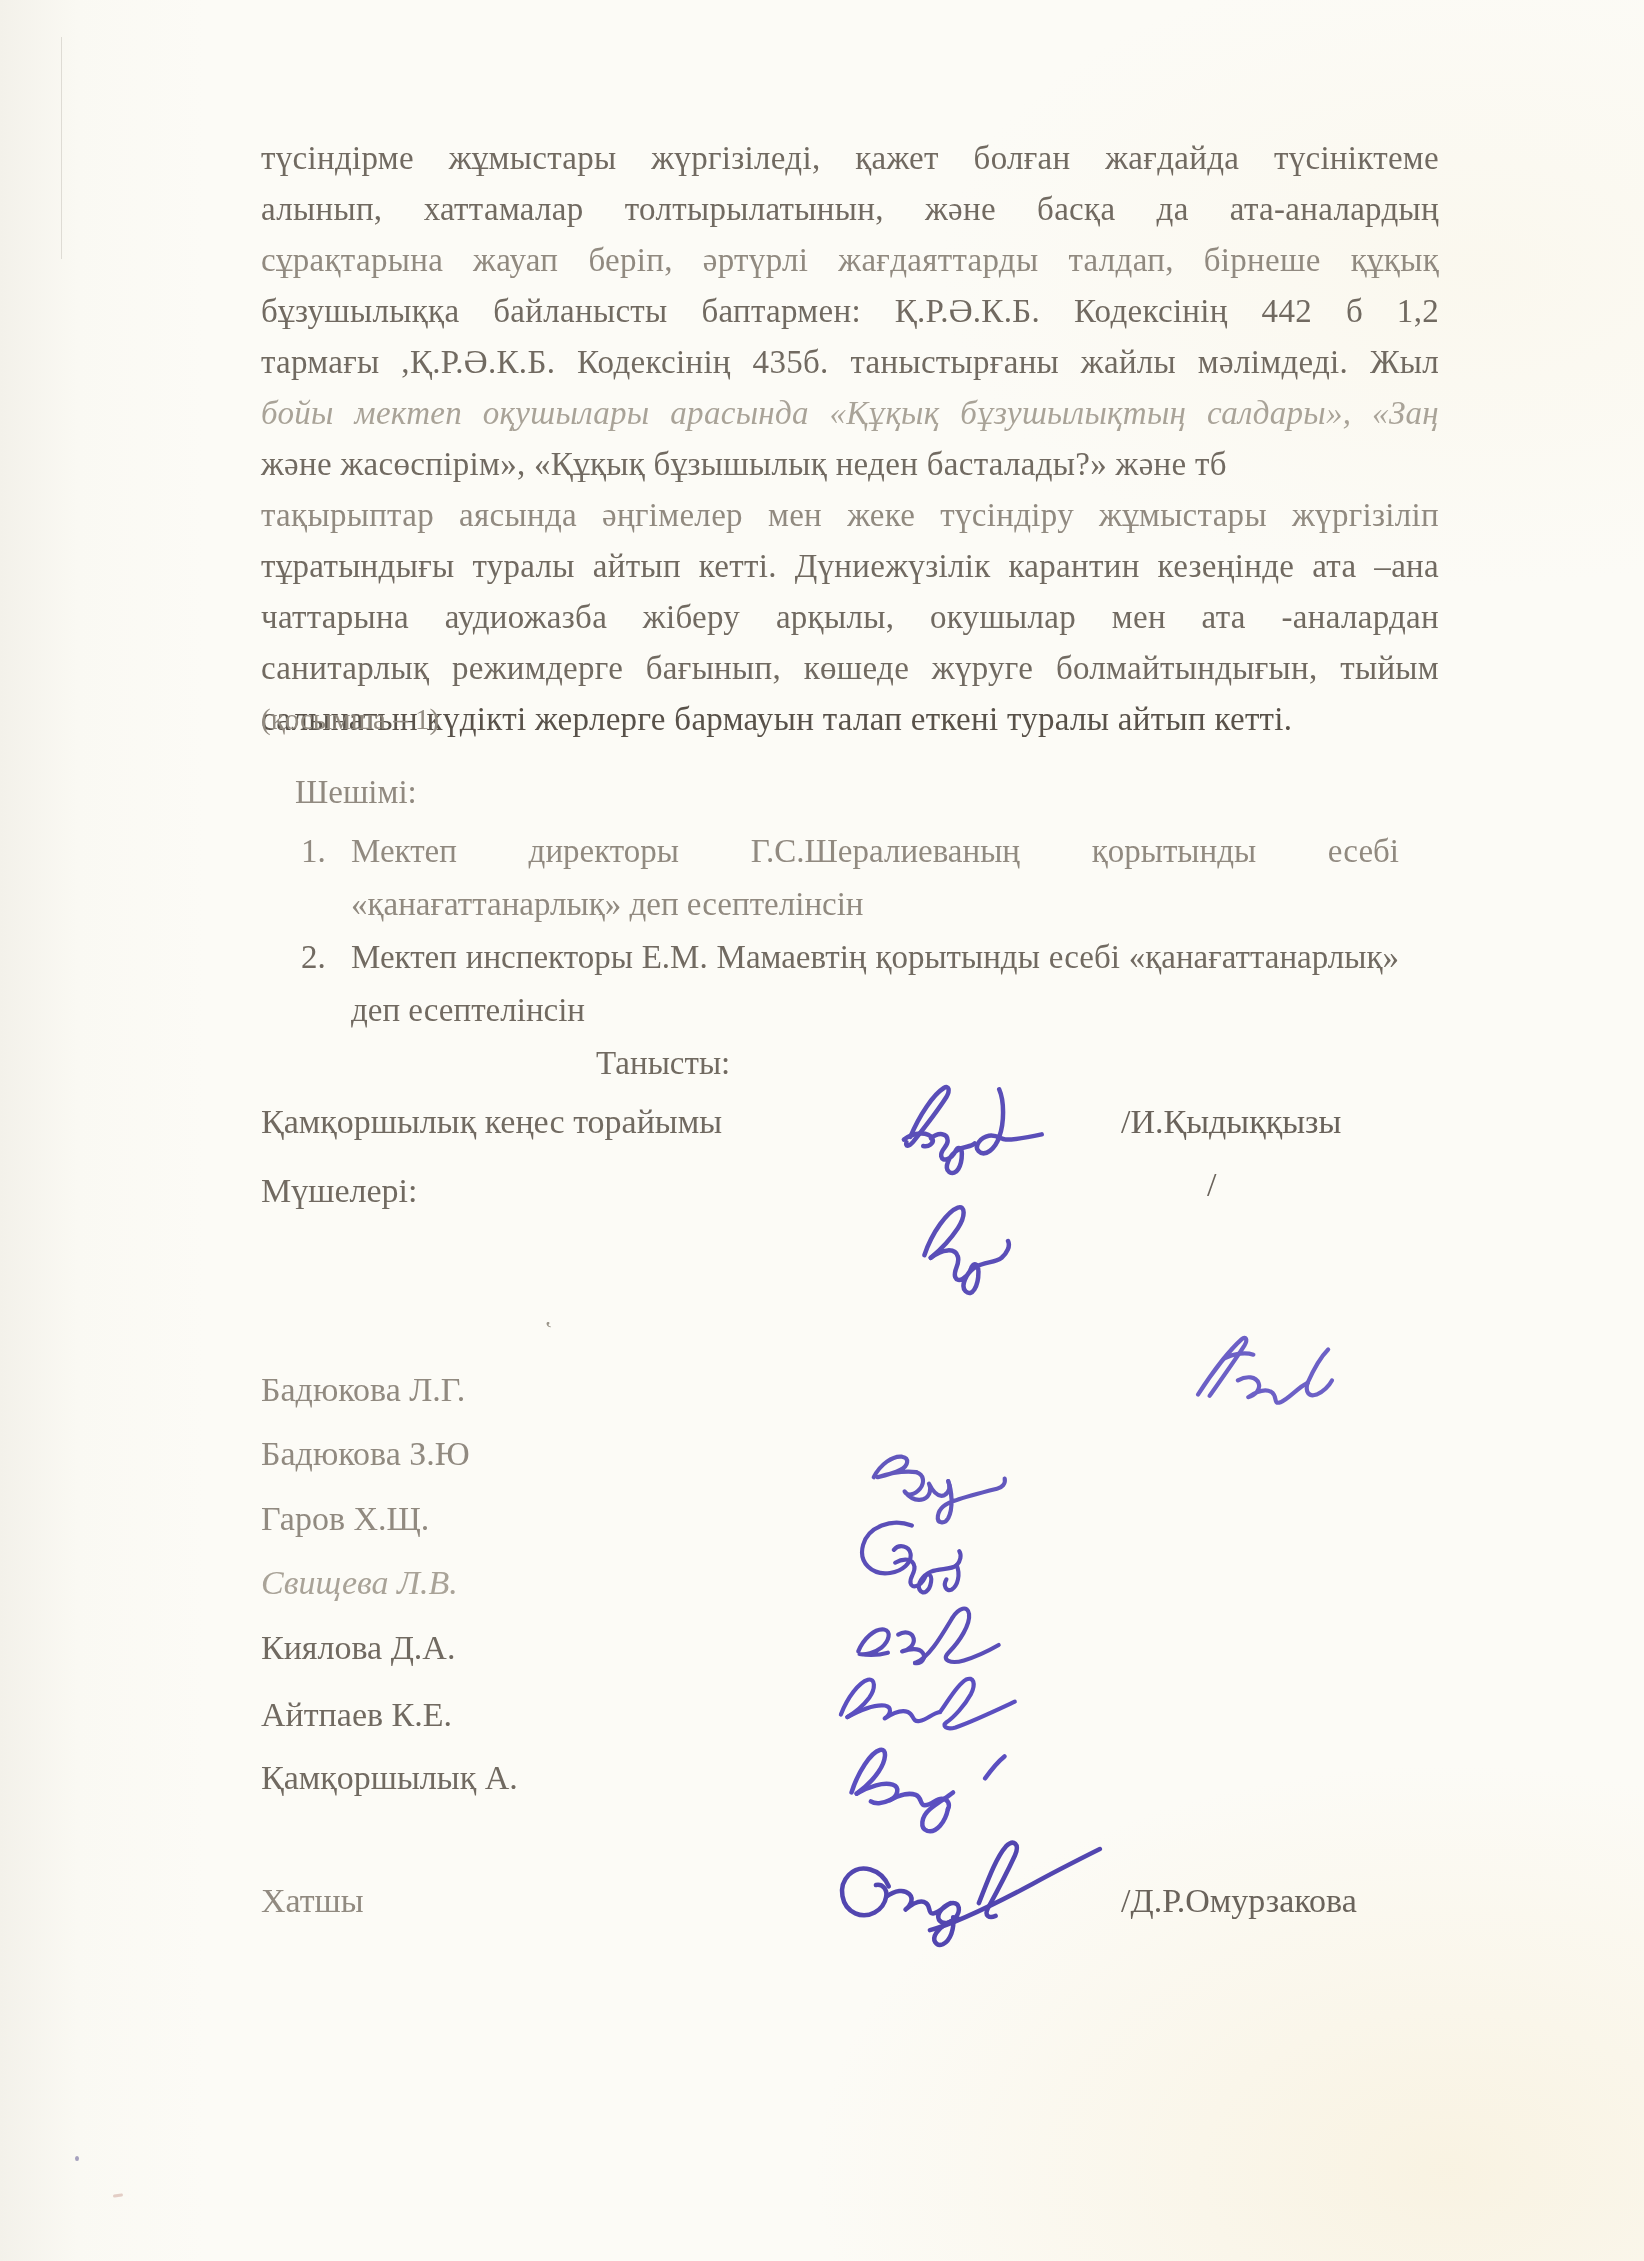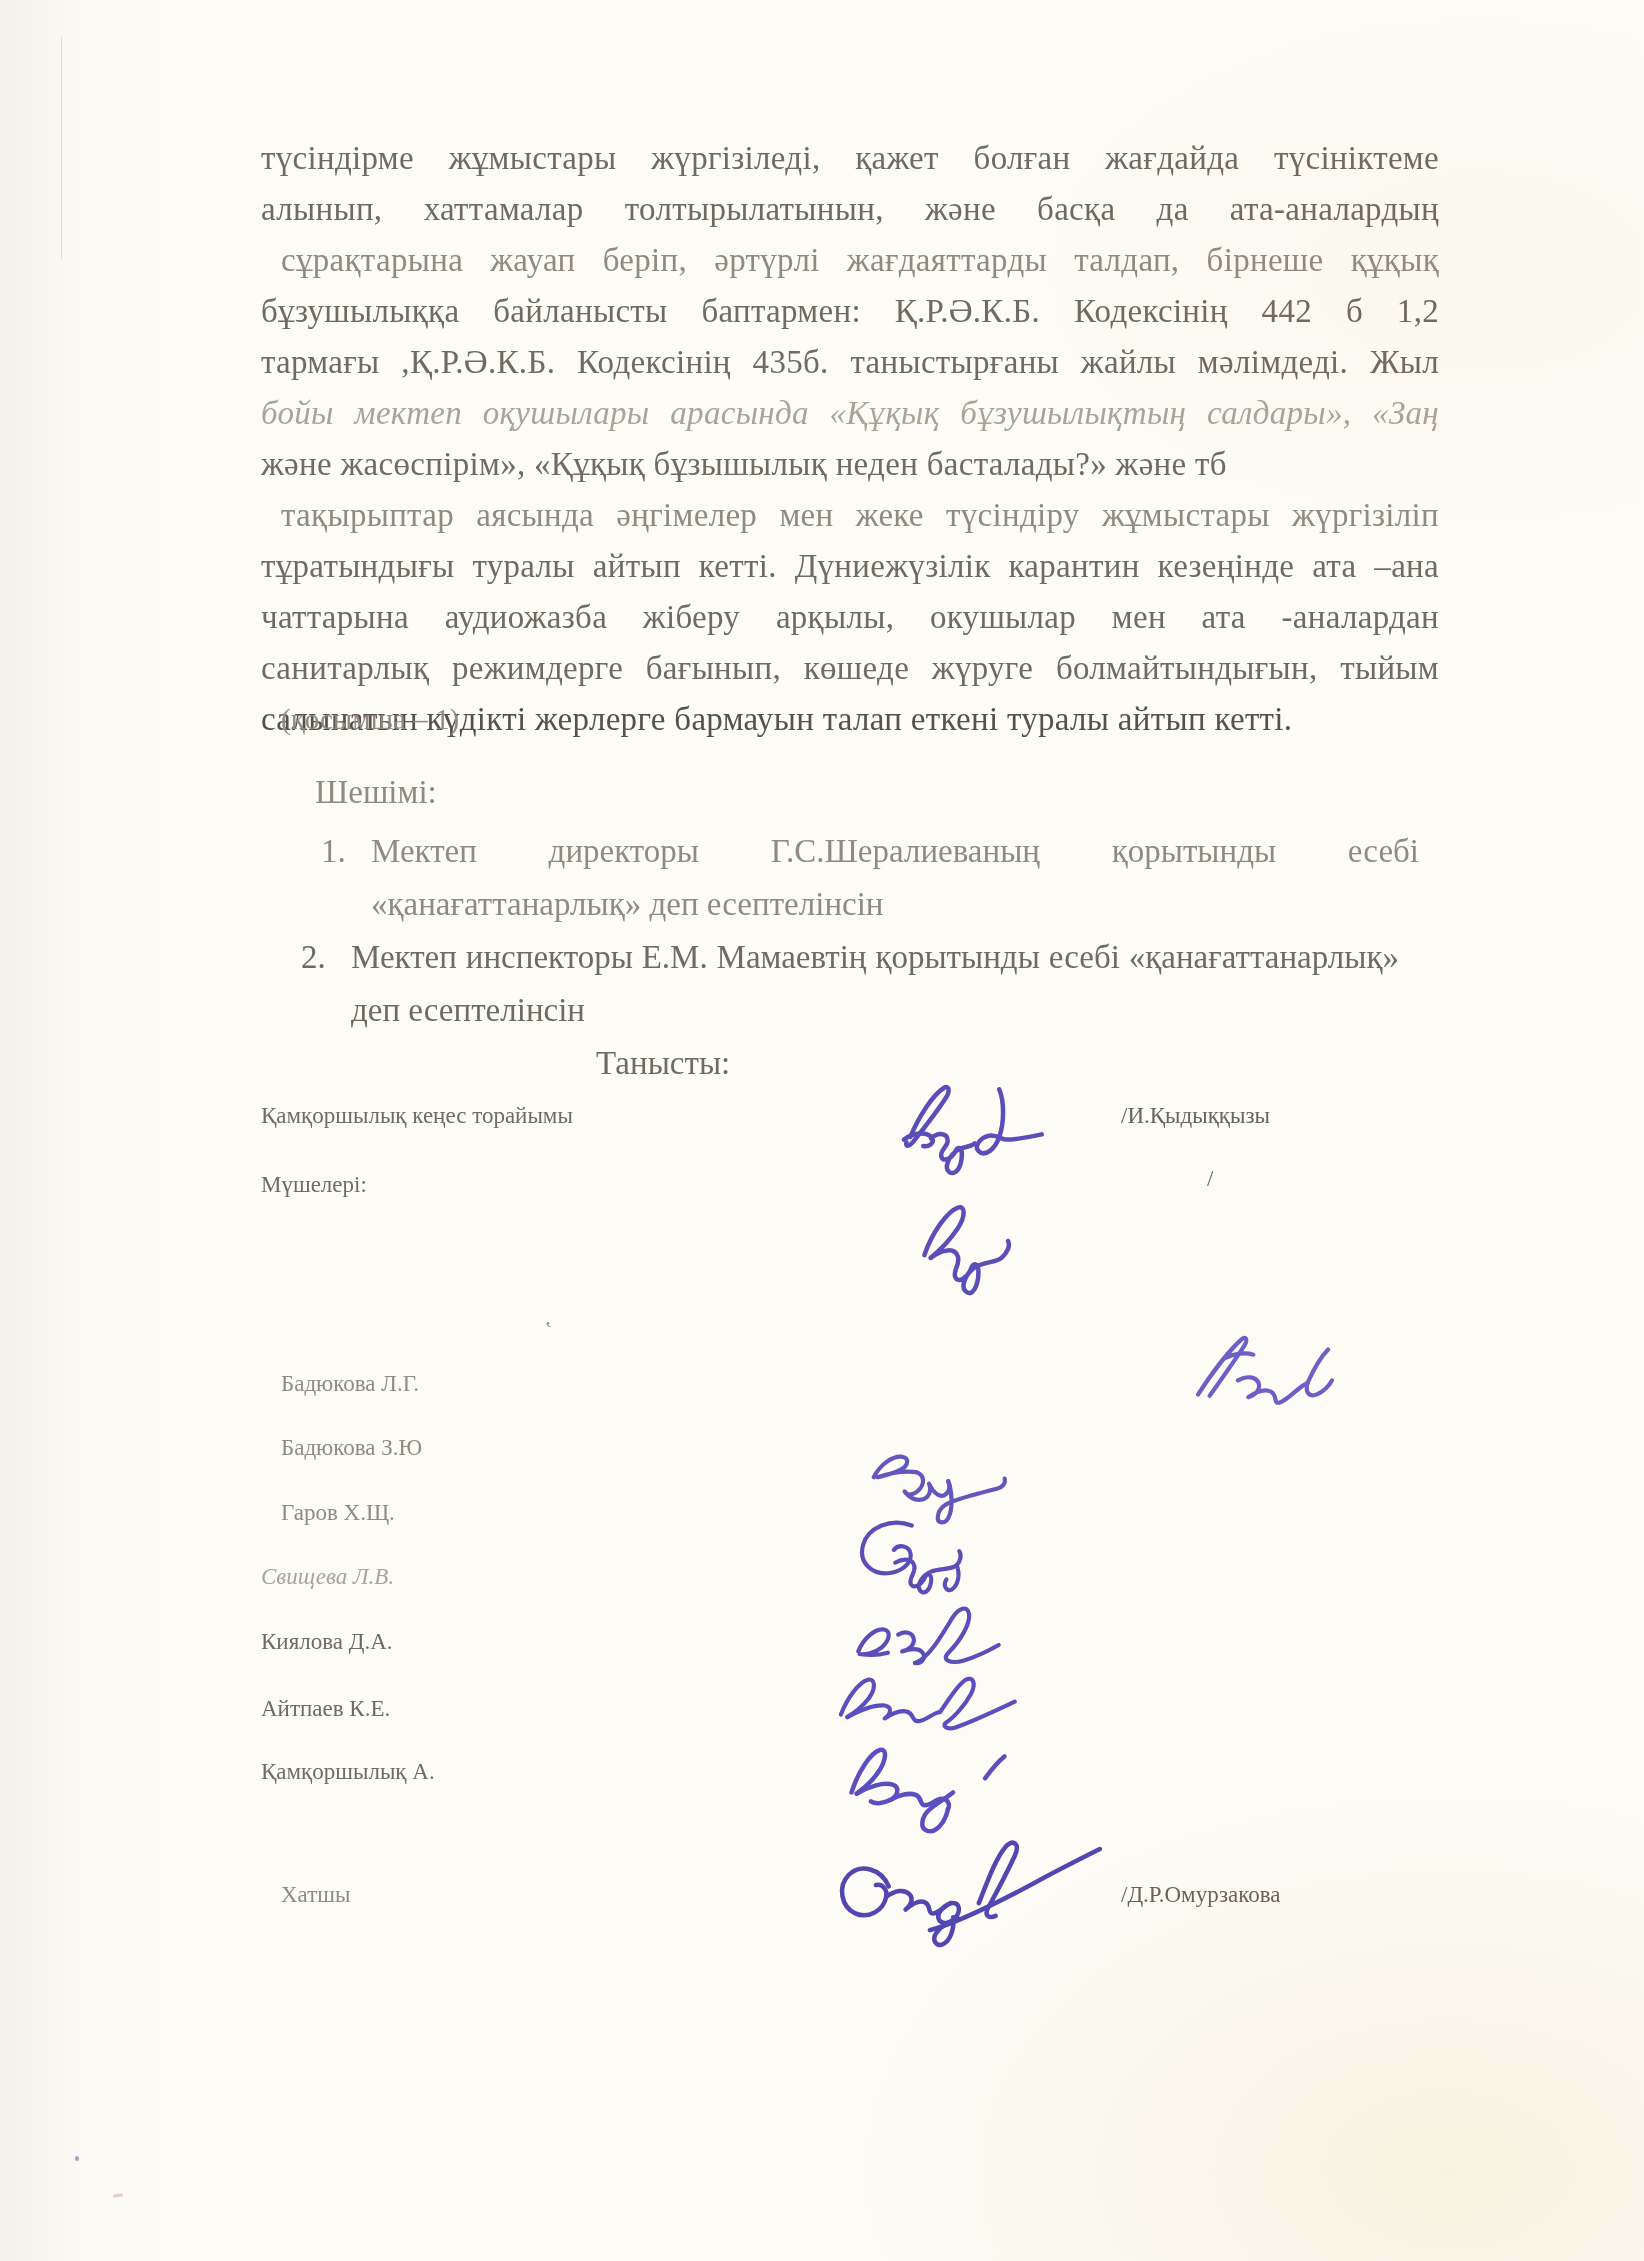--- a/index.html
+++ b/index.html
@@ -11,39 +11,39 @@
       radial-gradient(773px 451px at 90% 12%, rgba(248,242,224,.35), rgba(248,242,224,0) 70%),
       linear-gradient(to right, #f3f1ea 0px, #faf9f3 77px, #fcfbf6 206px),
       #fcfbf6;
     font-family:"Liberation Serif","DejaVu Serif",serif;
     color:#6e675f;
   }
   .abs{position:absolute;}
   
   .t-dark{color:#585149;}
   .t-mid{color:#716a61;}
-  .t-light{color:#918a80;margin-left:20px;}
+  .t-light{color:#918a80;}
   .t-xlight{color:#a9a398;font-style:italic;}
   .t-name{color:#6a635b;}
 
   .para{left:261px;top:133px;width:1178px;font-size:33px;line-height:51px;letter-spacing:0.3px;}
   .line{white-space:normal;}
   .j{text-align:justify;text-align-last:justify;}
 
   .note{left:261px;top:694px;font-size:29px;line-height:51px;}
   .heading{left:295px;top:767px;font-size:33px;line-height:51px;}
 
   .decision{left:301px;width:1098px;font-size:33px;line-height:53px;}
   .decision .dnum{position:absolute;left:0;top:0;}
   .decision .dbody{margin-left:50px;}
   .spread{text-align:justify;text-align-last:justify;}
 
   .tanysty{left:596px;top:1045px;font-size:33px;}
 
-  .sigrow{left:261px;width:1178px;font-size:23px;height:39px;}
+  .sigrow{left:261px;width:1178px;font-size:34px;height:39px;}
   .sigrow .rname{position:absolute;left:860px;top:0;}
   .sigrow .slash{position:absolute;left:946px;top:-6.4px;}
 
   svg.sig{position:absolute;overflow:visible;}
   svg.sig path{fill:none;stroke-linecap:round;stroke-linejoin:round;}
 
   
   .edge-line{position:absolute;left:61px;top:37px;width:1.3px;height:222px;background:#cfccc4;opacity:.65;}
   .mark-apo{position:absolute;left:546px;top:1317px;font-size:23px;color:#9b958a;transform:rotate(-14deg);}
   .speck1{position:absolute;left:75px;top:2156px;width:3.9px;height:5.2px;border-radius:50%;background:#9893b4;opacity:.85;}

